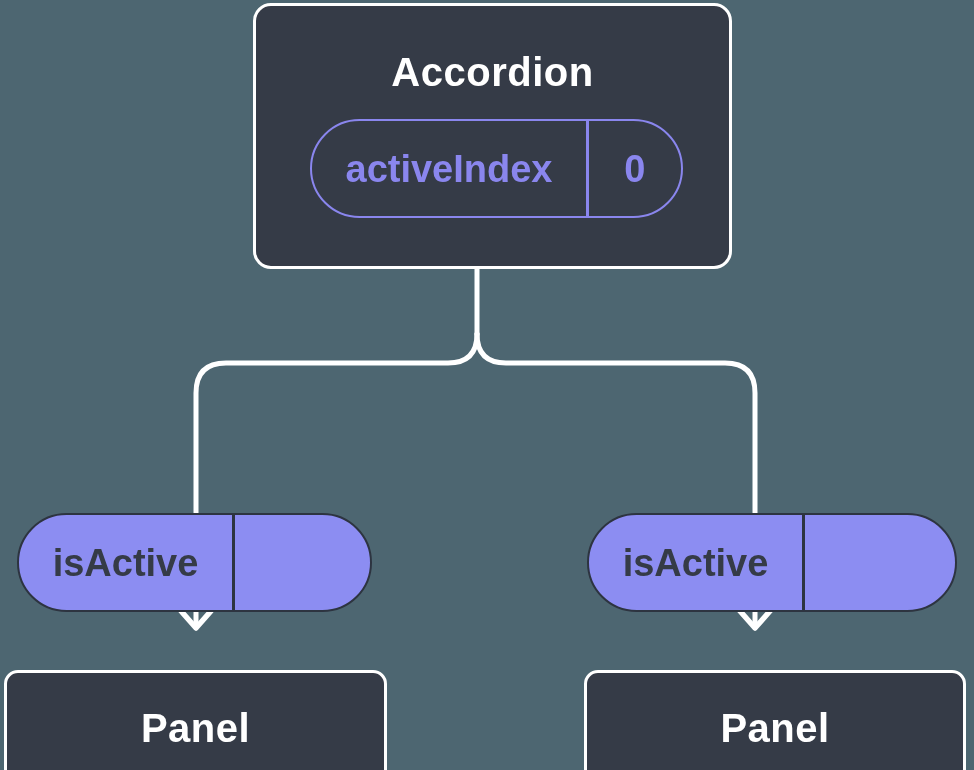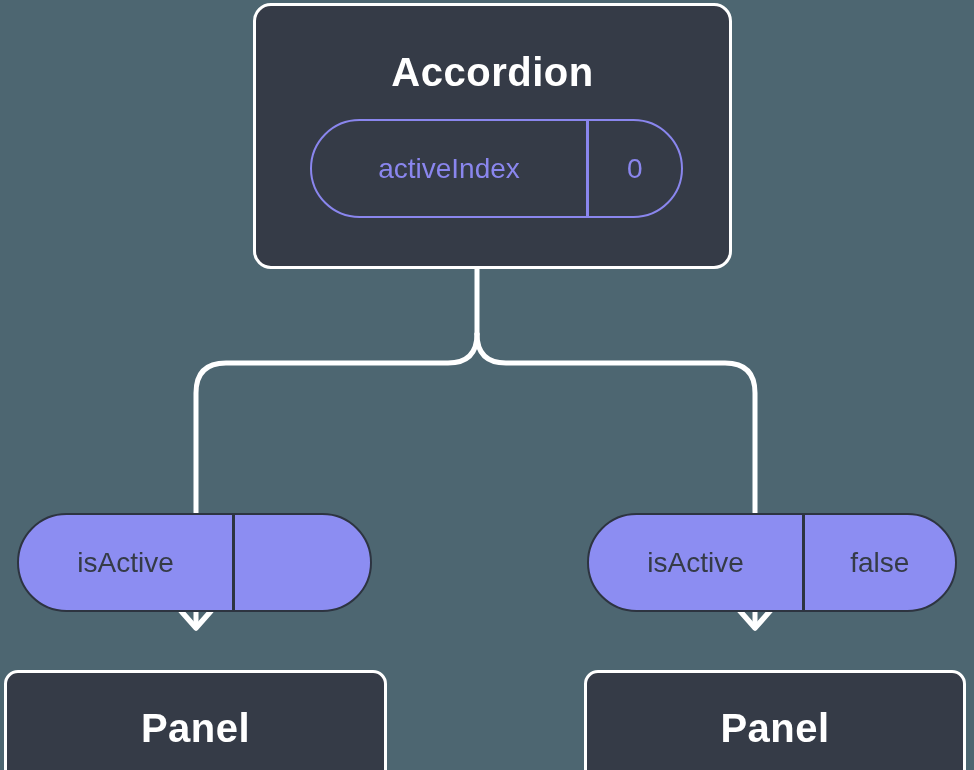--- a/index.html
+++ b/index.html
@@ -59,21 +59,21 @@
     height:99px;top:465px;
     background:var(--pill-fill);
     border:2.5px solid var(--pill-border);
     color:var(--ink-dark);
     margin-top:48px;
   }
   .pill-state-left{left:17px;width:355px;}
   .pill-state-right{left:587px;width:370px;}
   .pill-seg{
     display:flex;align-items:center;justify-content:center;
-    font-size:28px;line-height:1;
+    font-size:38px;line-height:1;font-weight:bold;
   }
   .pill-prop .pill-seg-label{width:274px;}
   .pill-state .pill-seg-label{width:213px;}
   .pill-seg-value{flex:1;}
   .pill-divider{width:2.5px;align-self:stretch;}
   .pill-prop .pill-divider{background:var(--accent);}
   .pill-state .pill-divider{background:var(--pill-border);}
   .node-panel{
     width:383px;height:117px;top:647px;
     border-radius:14px;
@@ -111,21 +111,20 @@
   </div>
 
   <div class="pill pill-state pill-state-left">
     <div class="pill-seg pill-seg-label">isActive</div>
     <div class="pill-divider"></div>
   </div>
 
   <div class="pill pill-state pill-state-right">
     <div class="pill-seg pill-seg-label">isActive</div>
     <div class="pill-divider"></div>
-    <div class="pill-seg pill-seg-value">false</div>
   </div>
 
   <div class="node node-panel node-panel-left">
     <span>Panel</span>
   </div>
 
   <div class="node node-panel node-panel-right">
     <span>Panel</span>
   </div>
 

